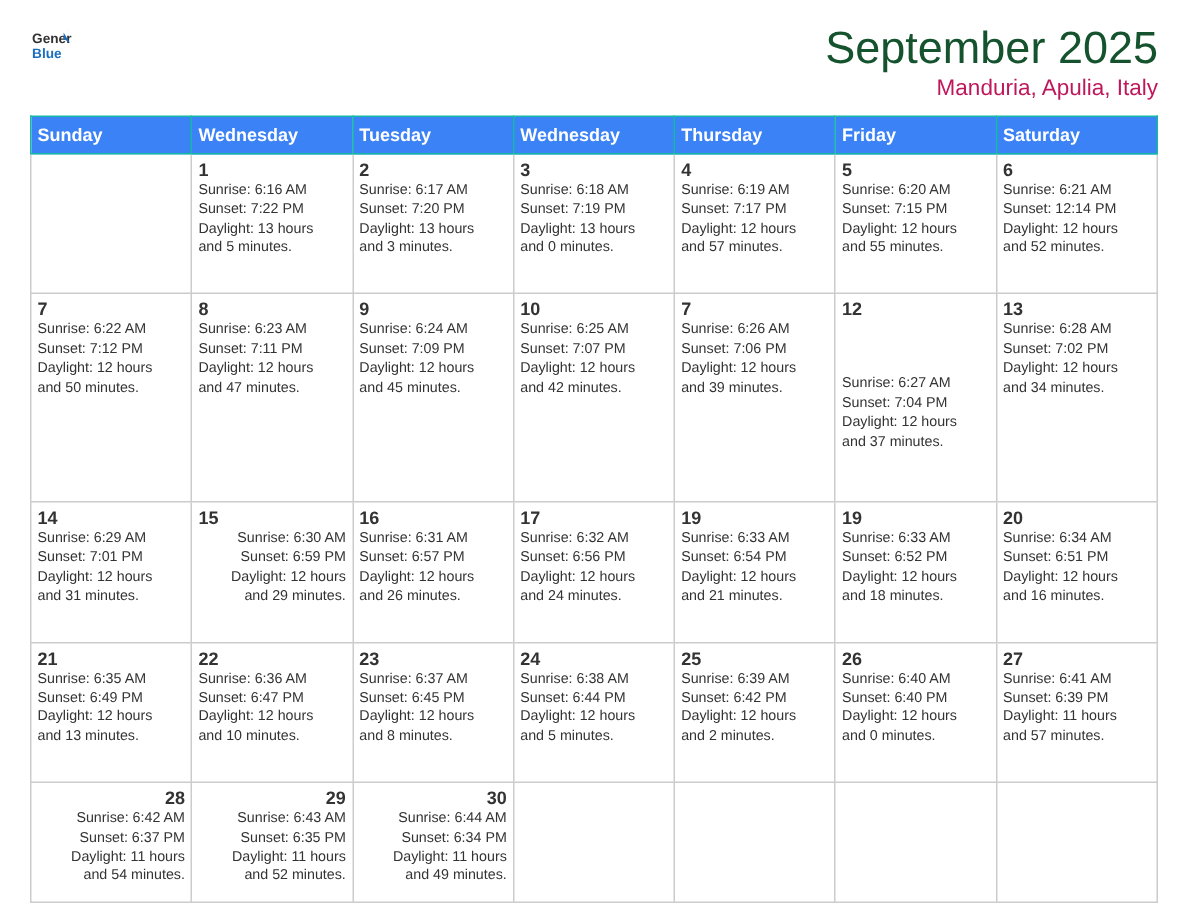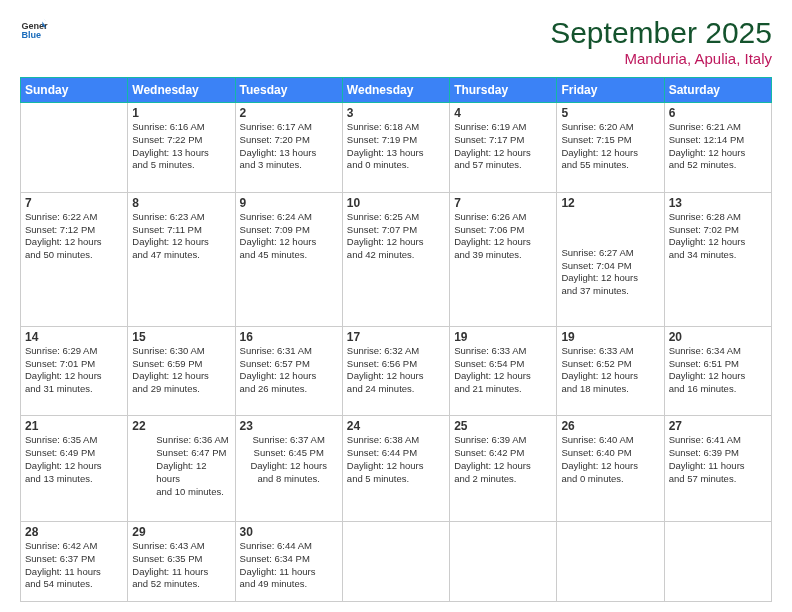--- a/index.html
+++ b/index.html
@@ -78,20 +78,21 @@
     .day-info {
       font-size: 9.5px;
       color: #333;
       line-height: 1.35;
     }
     .empty-cell {
       background: #fff;
     }
     tr:last-child td {
       height: 80px;
+      text-align: right;
     }
   </style>
 </head>
 <body>
 
 <div class="page">
   <div class="header">
     <div class="logo">
       <svg class="logo-icon" viewBox="0 0 40 40">
         <rect x="0" y="0" width="40" height="40" fill="white"></rect>
@@ -221,21 +222,21 @@
         <tr>
           <td>
             <span class="day-number">14</span>
             <div class="day-info" style="white-space: pre-line;">Sunrise: 6:29 AM
 Sunset: 7:01 PM
 Daylight: 12 hours
 and 31 minutes.</div>
           </td>
           <td>
             <span class="day-number">15</span>
-            <div class="day-info" style="white-space: pre-line;">Sunrise: 6:30 AM
+            <div class="day-info" style="white-space: pre-line; text-align: right;">Sunrise: 6:30 AM
 Sunset: 6:59 PM
 Daylight: 12 hours
 and 29 minutes.</div>
           </td>
           <td>
             <span class="day-number">16</span>
             <div class="day-info" style="white-space: pre-line;">Sunrise: 6:31 AM
 Sunset: 6:57 PM
 Daylight: 12 hours
 and 26 minutes.</div>
@@ -272,28 +273,28 @@
         <tr>
           <td>
             <span class="day-number">21</span>
             <div class="day-info" style="white-space: pre-line;">Sunrise: 6:35 AM
 Sunset: 6:49 PM
 Daylight: 12 hours
 and 13 minutes.</div>
           </td>
           <td>
             <span class="day-number">22</span>
-            <div class="day-info" style="white-space: pre-line; margin-left: 24px;">Sunrise: 6:36 AM
+            <div class="day-info" style="white-space: pre-line;">Sunrise: 6:36 AM
 Sunset: 6:47 PM
 Daylight: 12 hours
 and 10 minutes.</div>
           </td>
           <td>
             <span class="day-number">23</span>
-            <div class="day-info" style="white-space: pre-line; text-align: center;">Sunrise: 6:37 AM
+            <div class="day-info" style="white-space: pre-line;">Sunrise: 6:37 AM
 Sunset: 6:45 PM
 Daylight: 12 hours
 and 8 minutes.</div>
           </td>
           <td>
             <span class="day-number">24</span>
             <div class="day-info" style="white-space: pre-line;">Sunrise: 6:38 AM
 Sunset: 6:44 PM
 Daylight: 12 hours
 and 5 minutes.</div>

